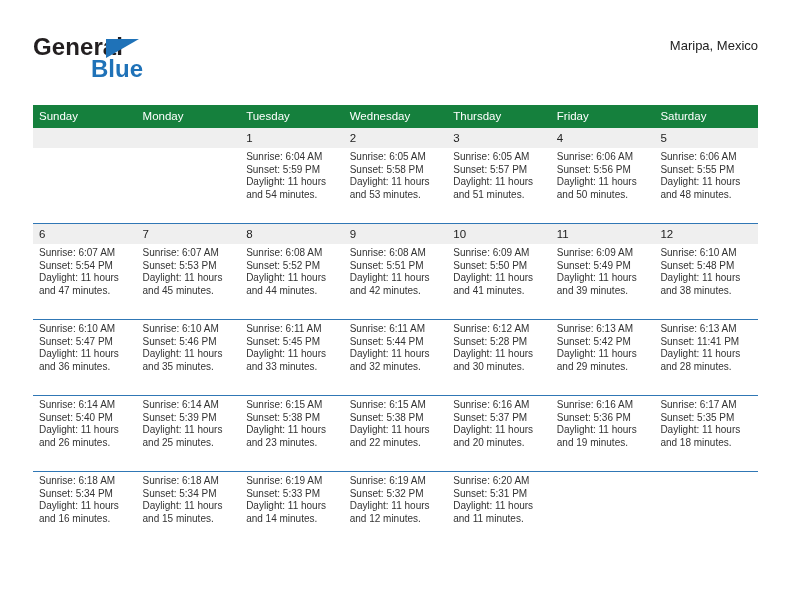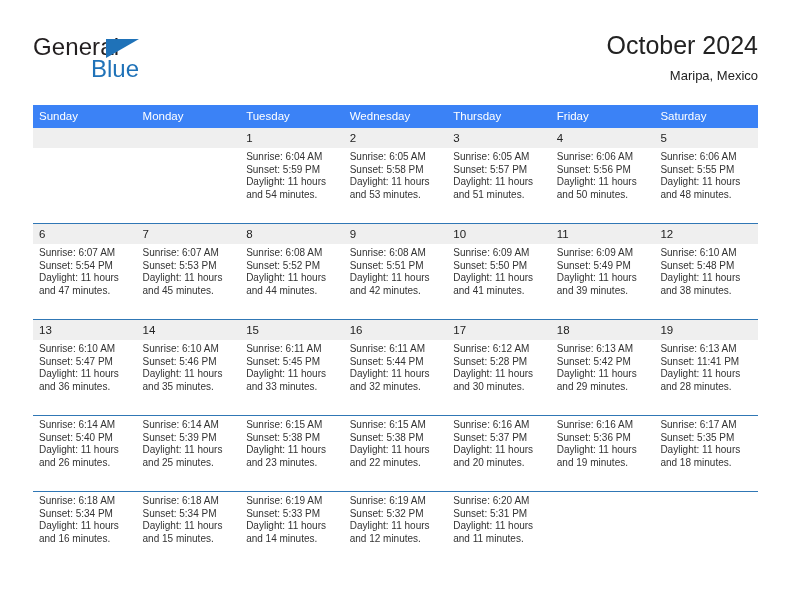--- a/index.html
+++ b/index.html
@@ -28,20 +28,21 @@
     top: 30px;
     right: 34px;
     height: 62px;
   }
   .logo {
     position: absolute;
     left: 0;
     top: 4px;
     width: 200px;
     height: 56px;
+    font-weight: bold;
   }
   .logo-general {
     position: absolute;
     left: 0;
     top: 0;
     font-size: 24px;
     letter-spacing: 0.1px;
     color: #231f20;
     line-height: 26px;
   }
@@ -89,21 +90,21 @@
     position: absolute;
     left: 33px;
     top: 105px;
     width: 725px;
     border-collapse: collapse;
     table-layout: fixed;
   }
   .calendar col { width: 103.57px; }
 
   .calendar thead th {
-    background: #3b82f6;
+    background: #15803d;
     color: #ffffff;
     font-size: 11.5px;
     font-weight: normal;
     text-align: left;
     padding: 5px 0 5px 6px;
     height: 11px;
     line-height: 13px;
   }
 
   .week-sep td {
@@ -143,21 +144,20 @@
 
   <div class="topbar">
 
     <div class="logo">
       <span class="logo-general">General</span>
       <span class="logo-triangle"></span>
       <span class="logo-blue">Blue</span>
     </div>
 
     <div class="title-block">
-      <div class="cal-title">October 2024</div>
       <div class="cal-subtitle">Maripa, Mexico</div>
     </div>
 
   </div>
 
   <table class="calendar">
     <colgroup>
       <col>
         <col>
         <col>
@@ -273,29 +273,20 @@
           <td>
             <div class="line">Sunrise: 6:10 AM</div>
             <div class="line">Sunset: 5:48 PM</div>
             <div class="line">Daylight: 11 hours</div>
             <div class="line">and 38 minutes.</div>
           </td>
         </tr>
         <tr class="week-sep">
           <td colspan="7"></td>
         </tr>
-        <tr class="datenum-row">
-          <td>13</td>
-          <td>14</td>
-          <td>15</td>
-          <td>16</td>
-          <td>17</td>
-          <td>18</td>
-          <td>19</td>
-        </tr>
         <tr class="info-row">
           <td>
             <div class="line">Sunrise: 6:10 AM</div>
             <div class="line">Sunset: 5:47 PM</div>
             <div class="line">Daylight: 11 hours</div>
             <div class="line">and 36 minutes.</div>
           </td>
           <td>
             <div class="line">Sunrise: 6:10 AM</div>
             <div class="line">Sunset: 5:46 PM</div>

